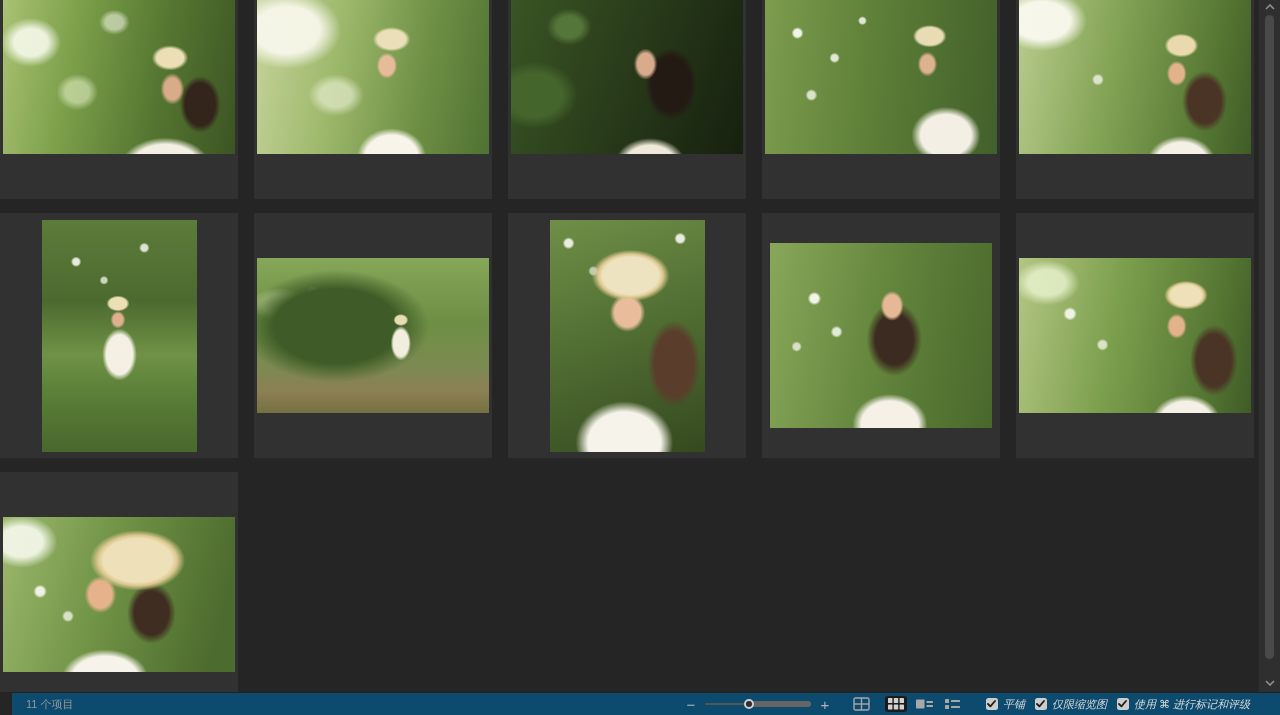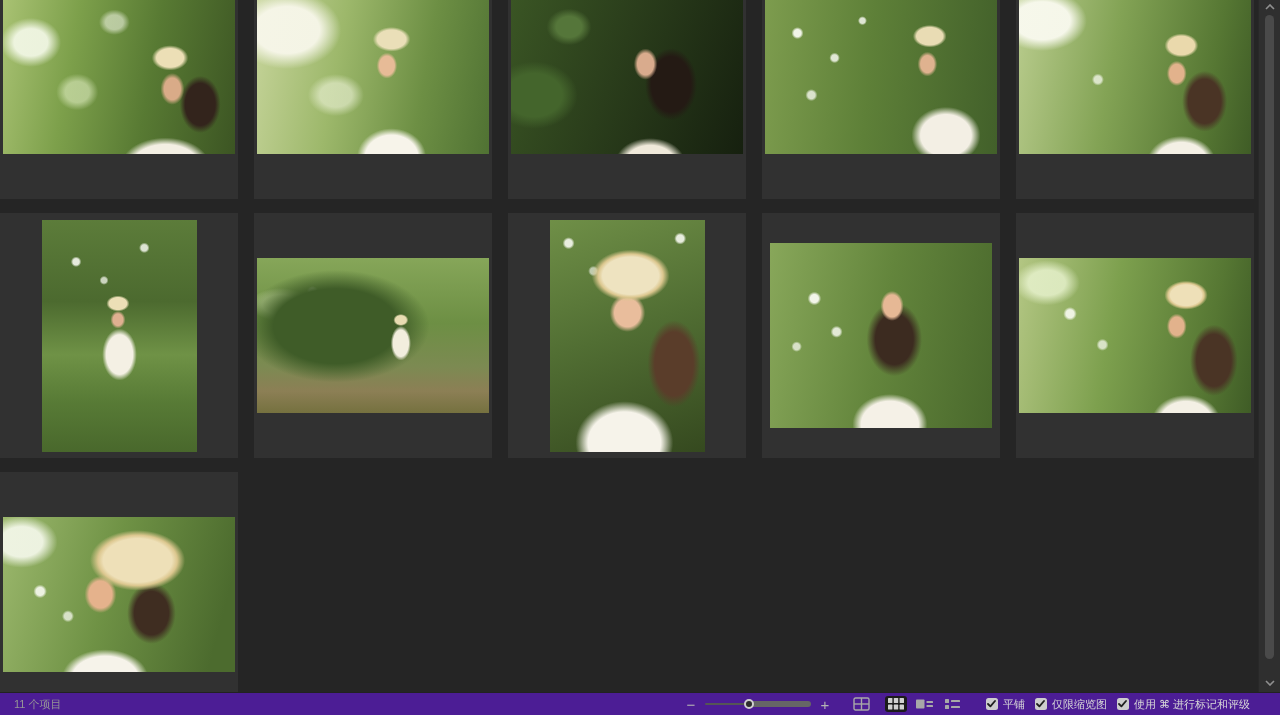--- a/index.html
+++ b/index.html
@@ -132,22 +132,22 @@
     position:absolute; left:6px; width:9px; top:15px; bottom:33px;
     background:#4a4a4a; border-radius:5px;
   }
   .scroll-arrow { position:absolute; left:0; width:22px; height:12px;
     display:flex; align-items:center; justify-content:center; color:#8f8f8f; }
   .scroll-arrow.up { top:1px; }
   .scroll-arrow.down { bottom:3px; }
 
   
   .statusbar {
-    position:absolute; left:0; right:0; bottom:0; height:23px;
-    background:#4c1d95; border-top:1px solid #222;
+    position:absolute; left:12px; right:0; bottom:0; height:23px;
+    background:#0c4a6e; border-top:1px solid #222;
     display:flex; align-items:center;
     color:#c9c9c9; font-size:11px;
   }
   .item-count { margin-left:14px; color:#969696; white-space:nowrap; }
   .sb-right { margin-left:auto; display:flex; align-items:center; padding-right:30px; }
 
   .zoom-btn {
     background:none; border:none; color:#b4b4b4; font-size:15px; line-height:1;
     width:16px; height:16px; display:flex; align-items:center; justify-content:center;
     cursor:default; padding:0;
@@ -167,21 +167,21 @@
   .icon-btn.selected { background:#1b1b1b; }
   .icon-btn svg { display:block; }
   .sep { width:14px; }
   .view-group { display:flex; align-items:center; margin-right:10px; }
 
   .cb-wrap { display:flex; align-items:center; margin-left:10px; white-space:nowrap; }
   .checkbox {
     width:12px; height:12px; border-radius:2.5px; background:#cdcdcd;
     display:inline-flex; align-items:center; justify-content:center; margin-right:5px;
   }
-  .cb-label { color:#d8d8d8; }
+  .cb-label { color:#d8d8d8;font-style:italic; }
 </style>
 </head>
 <body>
 
 <div class="browser">
   <div class="thumb-grid">
       <div class="tile">
         <div class="photo landscape v1" title="woman in straw hat, profile facing right, bright green bokeh"></div>
       </div>
       <div class="tile">

